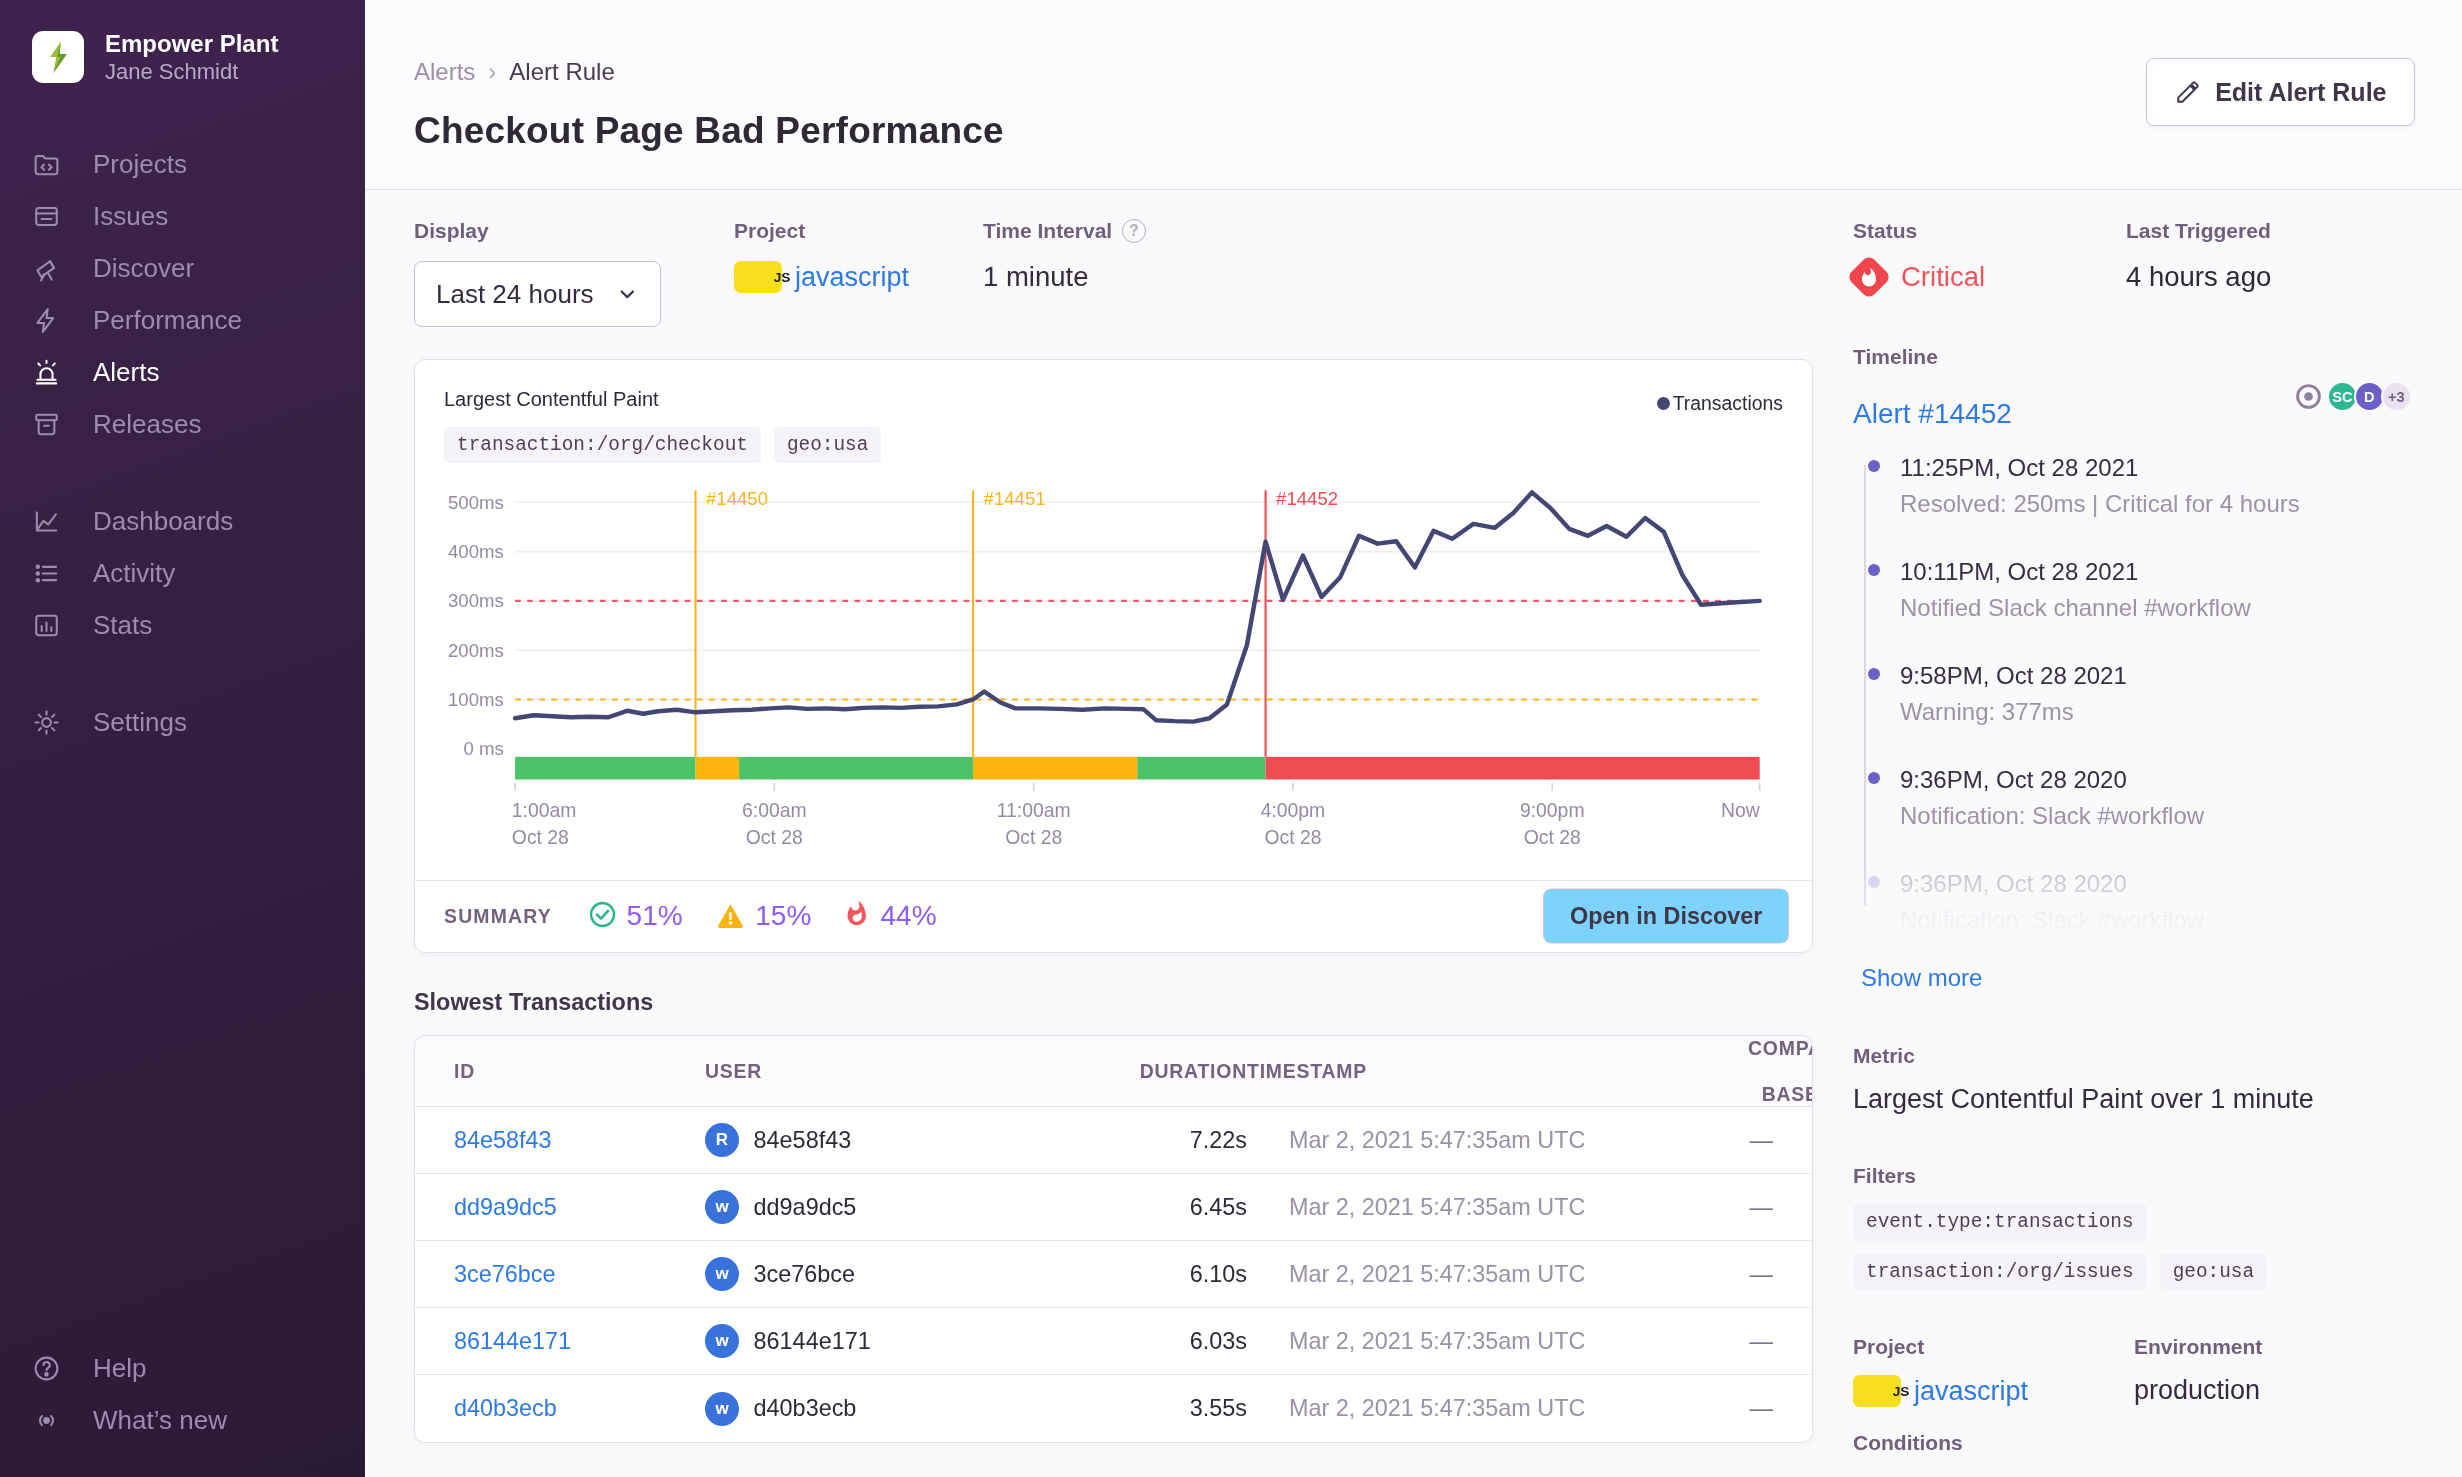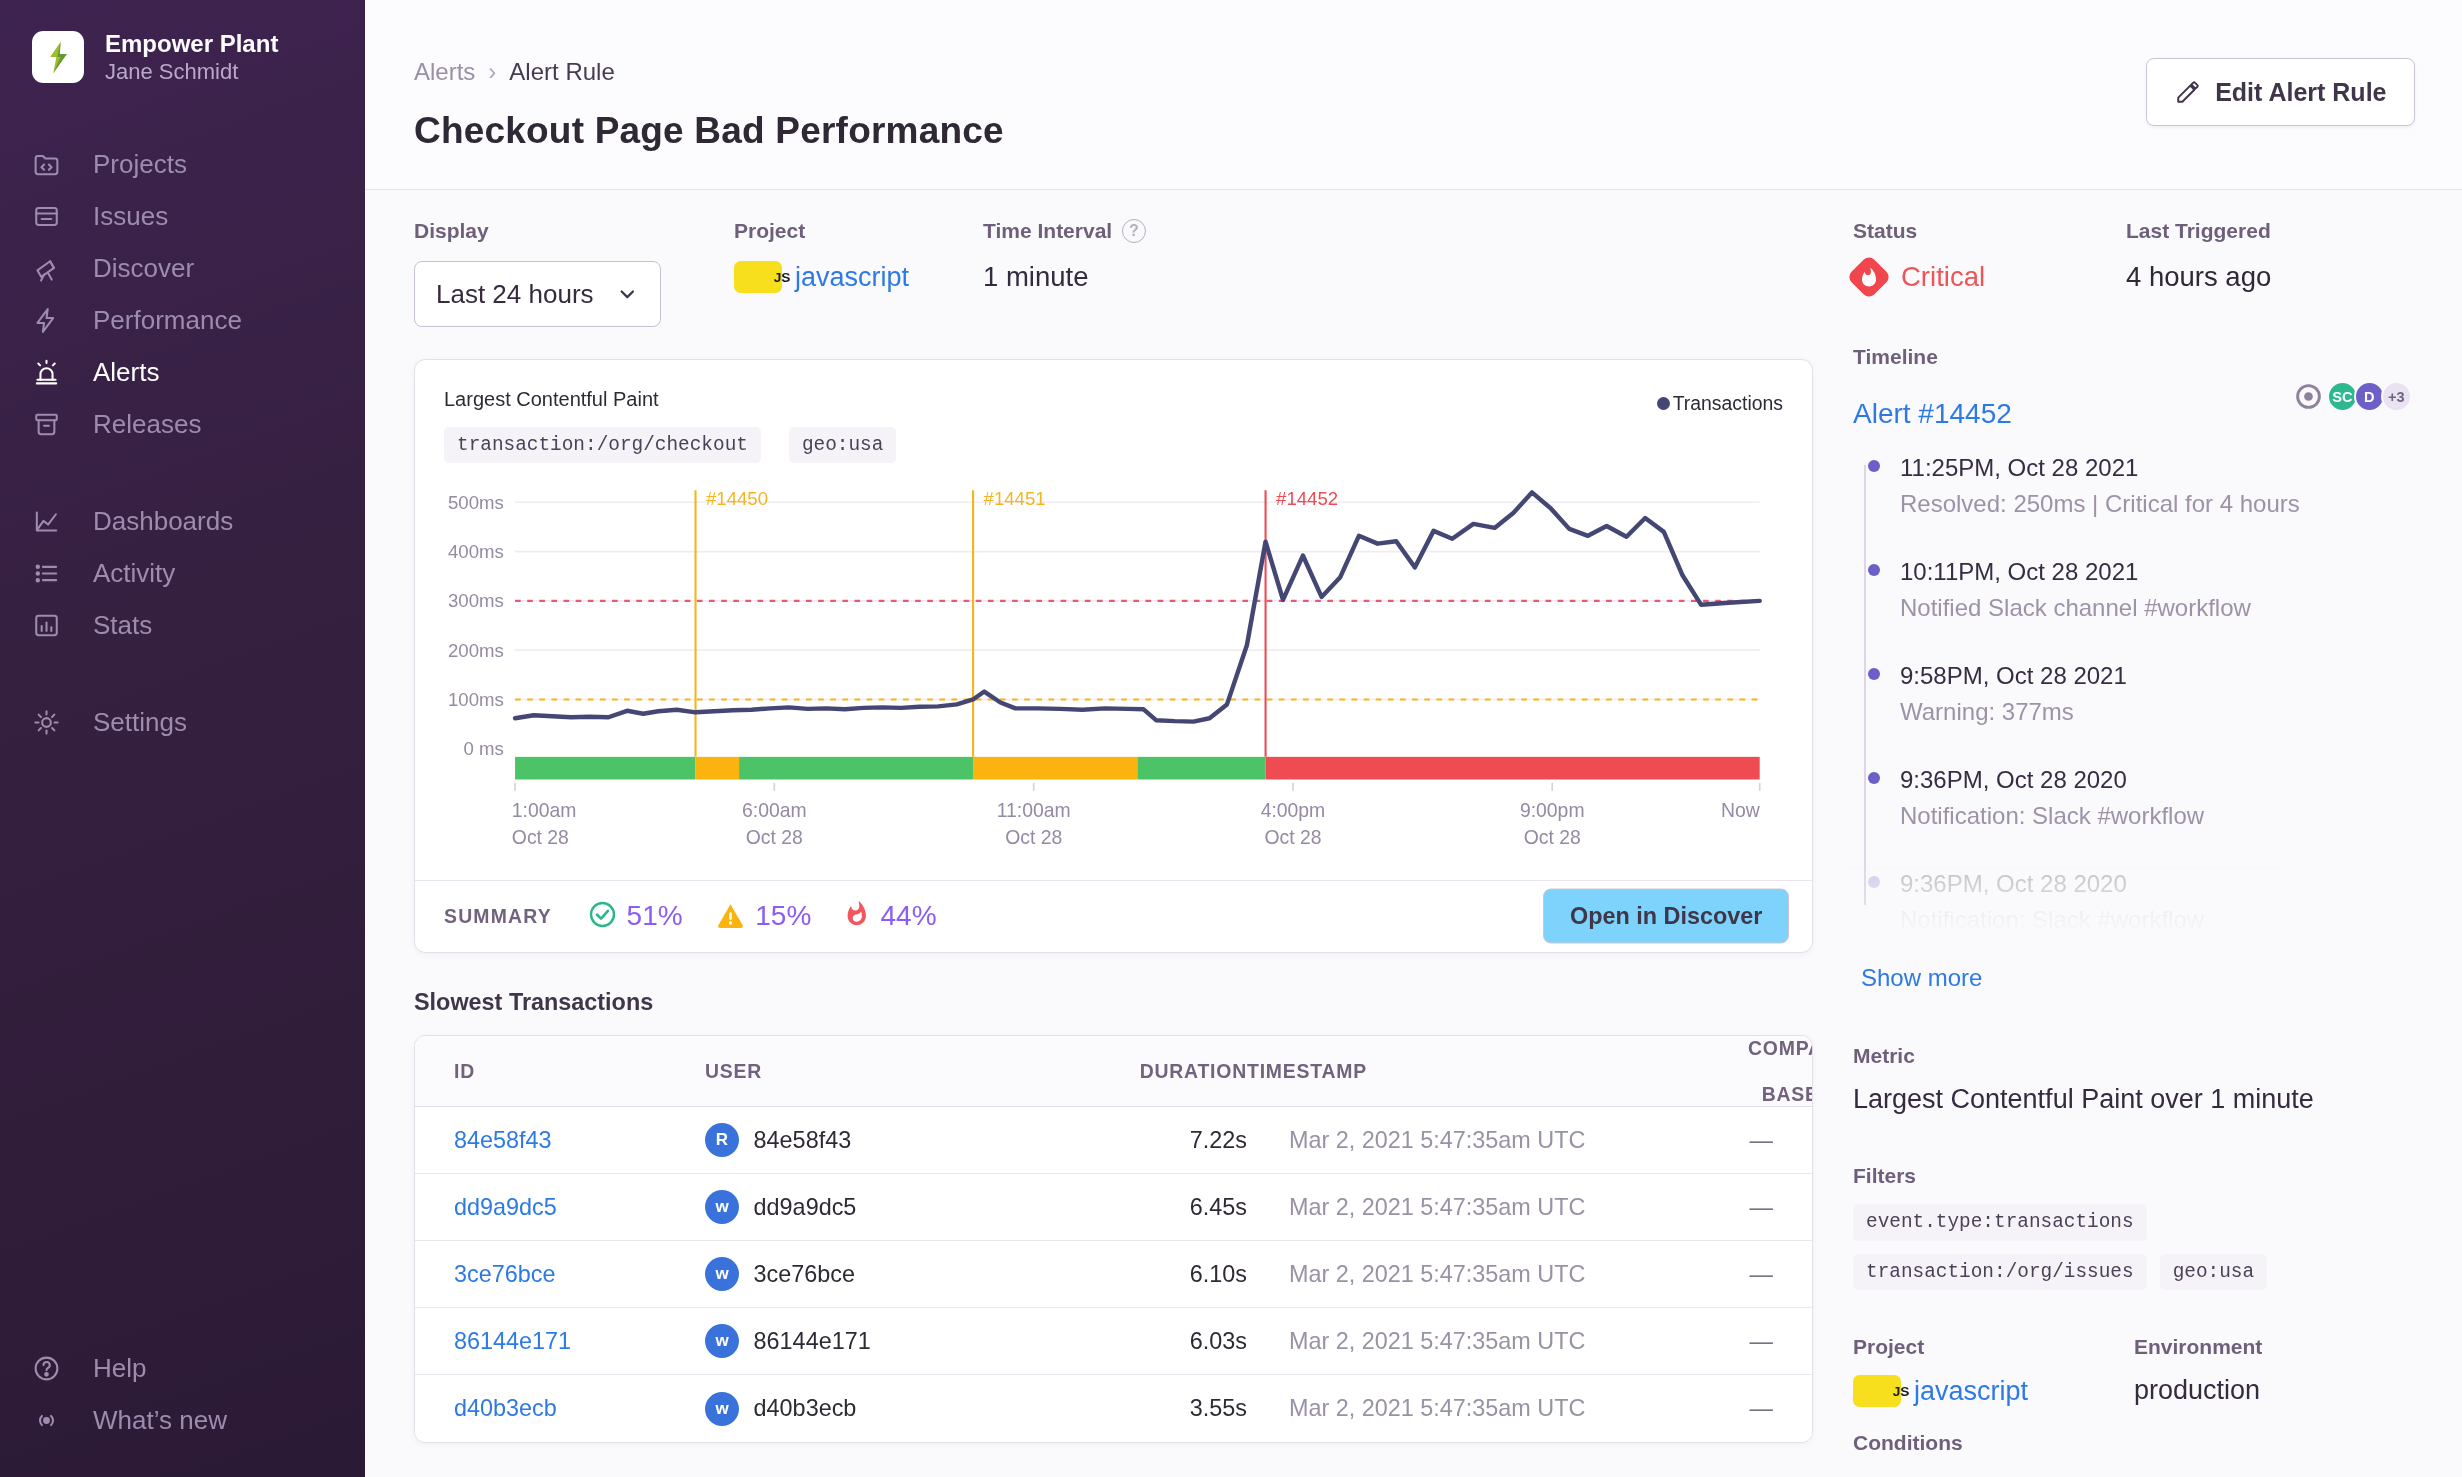--- a/index.html
+++ b/index.html
@@ -51,21 +51,21 @@
   .qmark { width:24px; height:24px; border:1.6px solid #b7aec2; border-radius:50%; color:#b7aec2; font-size:16px;
     display:inline-flex; align-items:center; justify-content:center; font-weight:bold; }
 
   
   .card { background:#fff; border:1.6px solid #e4dee9; border-radius:11.3px; box-shadow:0 1.6px 6.5px rgba(43,34,51,.04); }
   .chart-card { padding:0; }
   .chart-head { padding:27.5px 29px 0 29px; position:relative; }
   .chart-title { font-size:20px; color:#2f2936; }
   .legend { position:absolute; right:29px; top:32px; display:flex; align-items:center; gap:3px; font-size:19.4px; color:#2f2936; }
   .legend-dot { width:13px; height:13px; border-radius:50%; background:#444674; }
-  .tag-row { display:flex; gap:28px; margin-top:16px; flex-wrap:wrap; }
+  .tag-row { display:flex; gap:13px; margin-top:16px; flex-wrap:wrap; }
   .tag { font-family:"Liberation Mono","DejaVu Sans Mono",monospace; font-size:19.4px; color:#4c4258;
     background:#f6f3f8; border-radius:4.9px; padding:7.3px 13px; }
   .chart-body { padding:19.4px 29px 6.5px 16px; }
   .chart-foot { border-top:1.6px solid #eae5ef; margin-top:8px; padding:19.4px 29px; display:flex; align-items:center; position:relative; }
   .summary-label { font-size:19.4px; font-weight:bold; letter-spacing:1.2px; color:#71627e; margin-right:36px; }
   .sum-item { display:flex; align-items:flex-start; gap:9.7px; margin-right:32px; font-size:28px; color:#8b5cf6; }
   .discover-btn { position:absolute; right:22.6px; top:50%; transform:translateY(-50%); height:55px; padding:0 26px;
     background:#7dd3fc; border:1.6px solid #cdc3d6; border-radius:8px; font-size:23.4px; font-weight:bold; color:#40364a;
     display:flex; align-items:center; cursor:pointer; }
 

